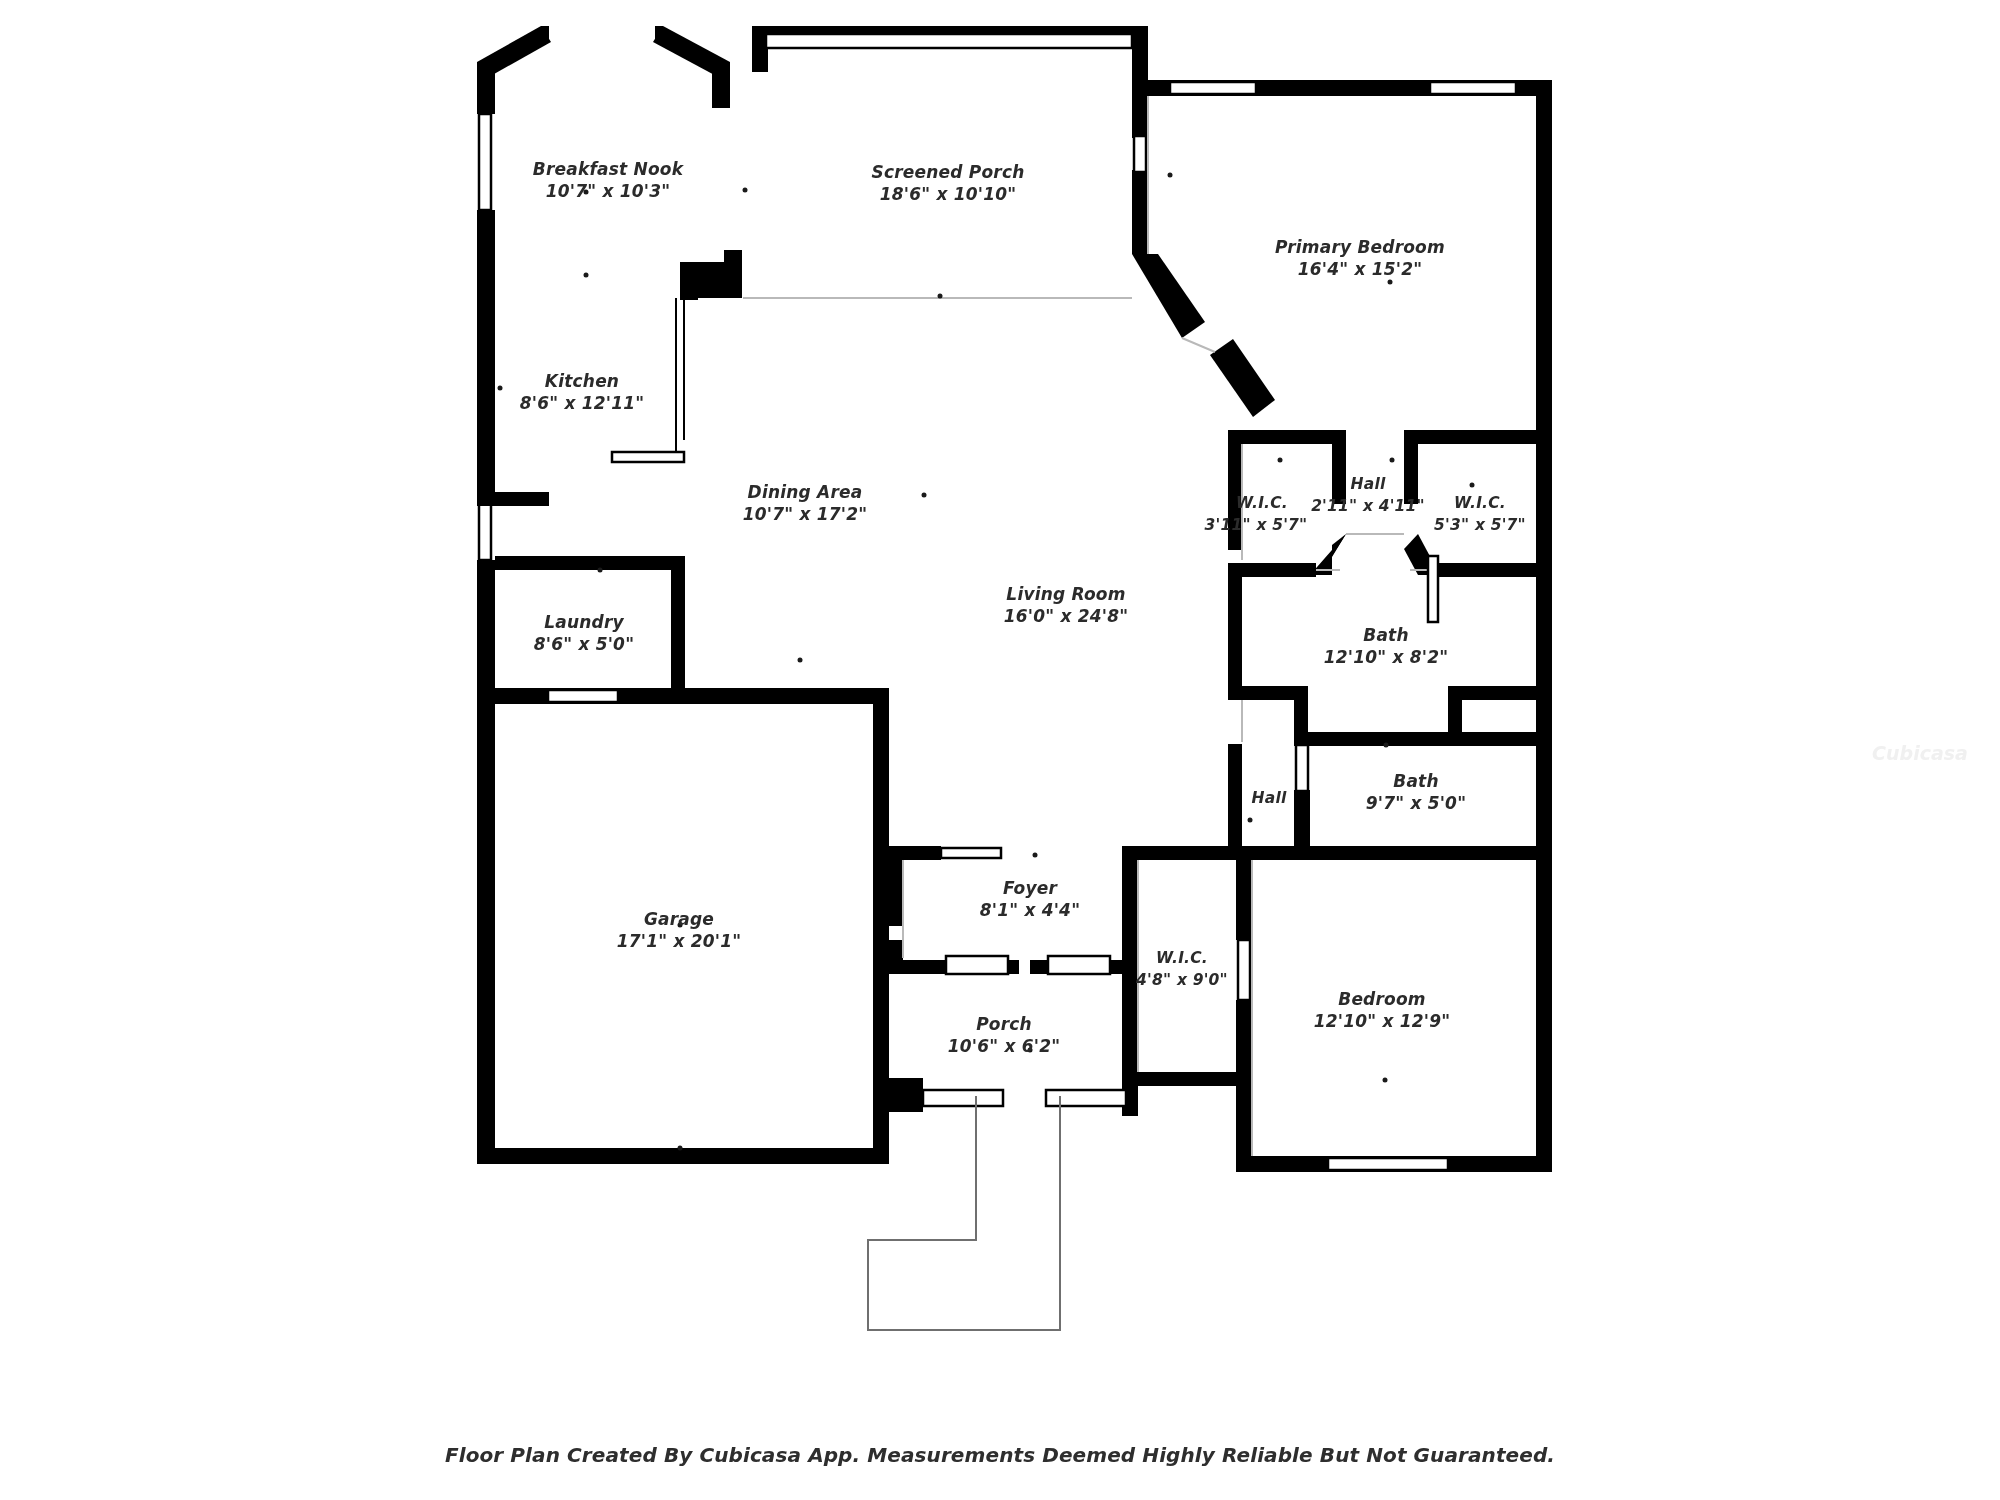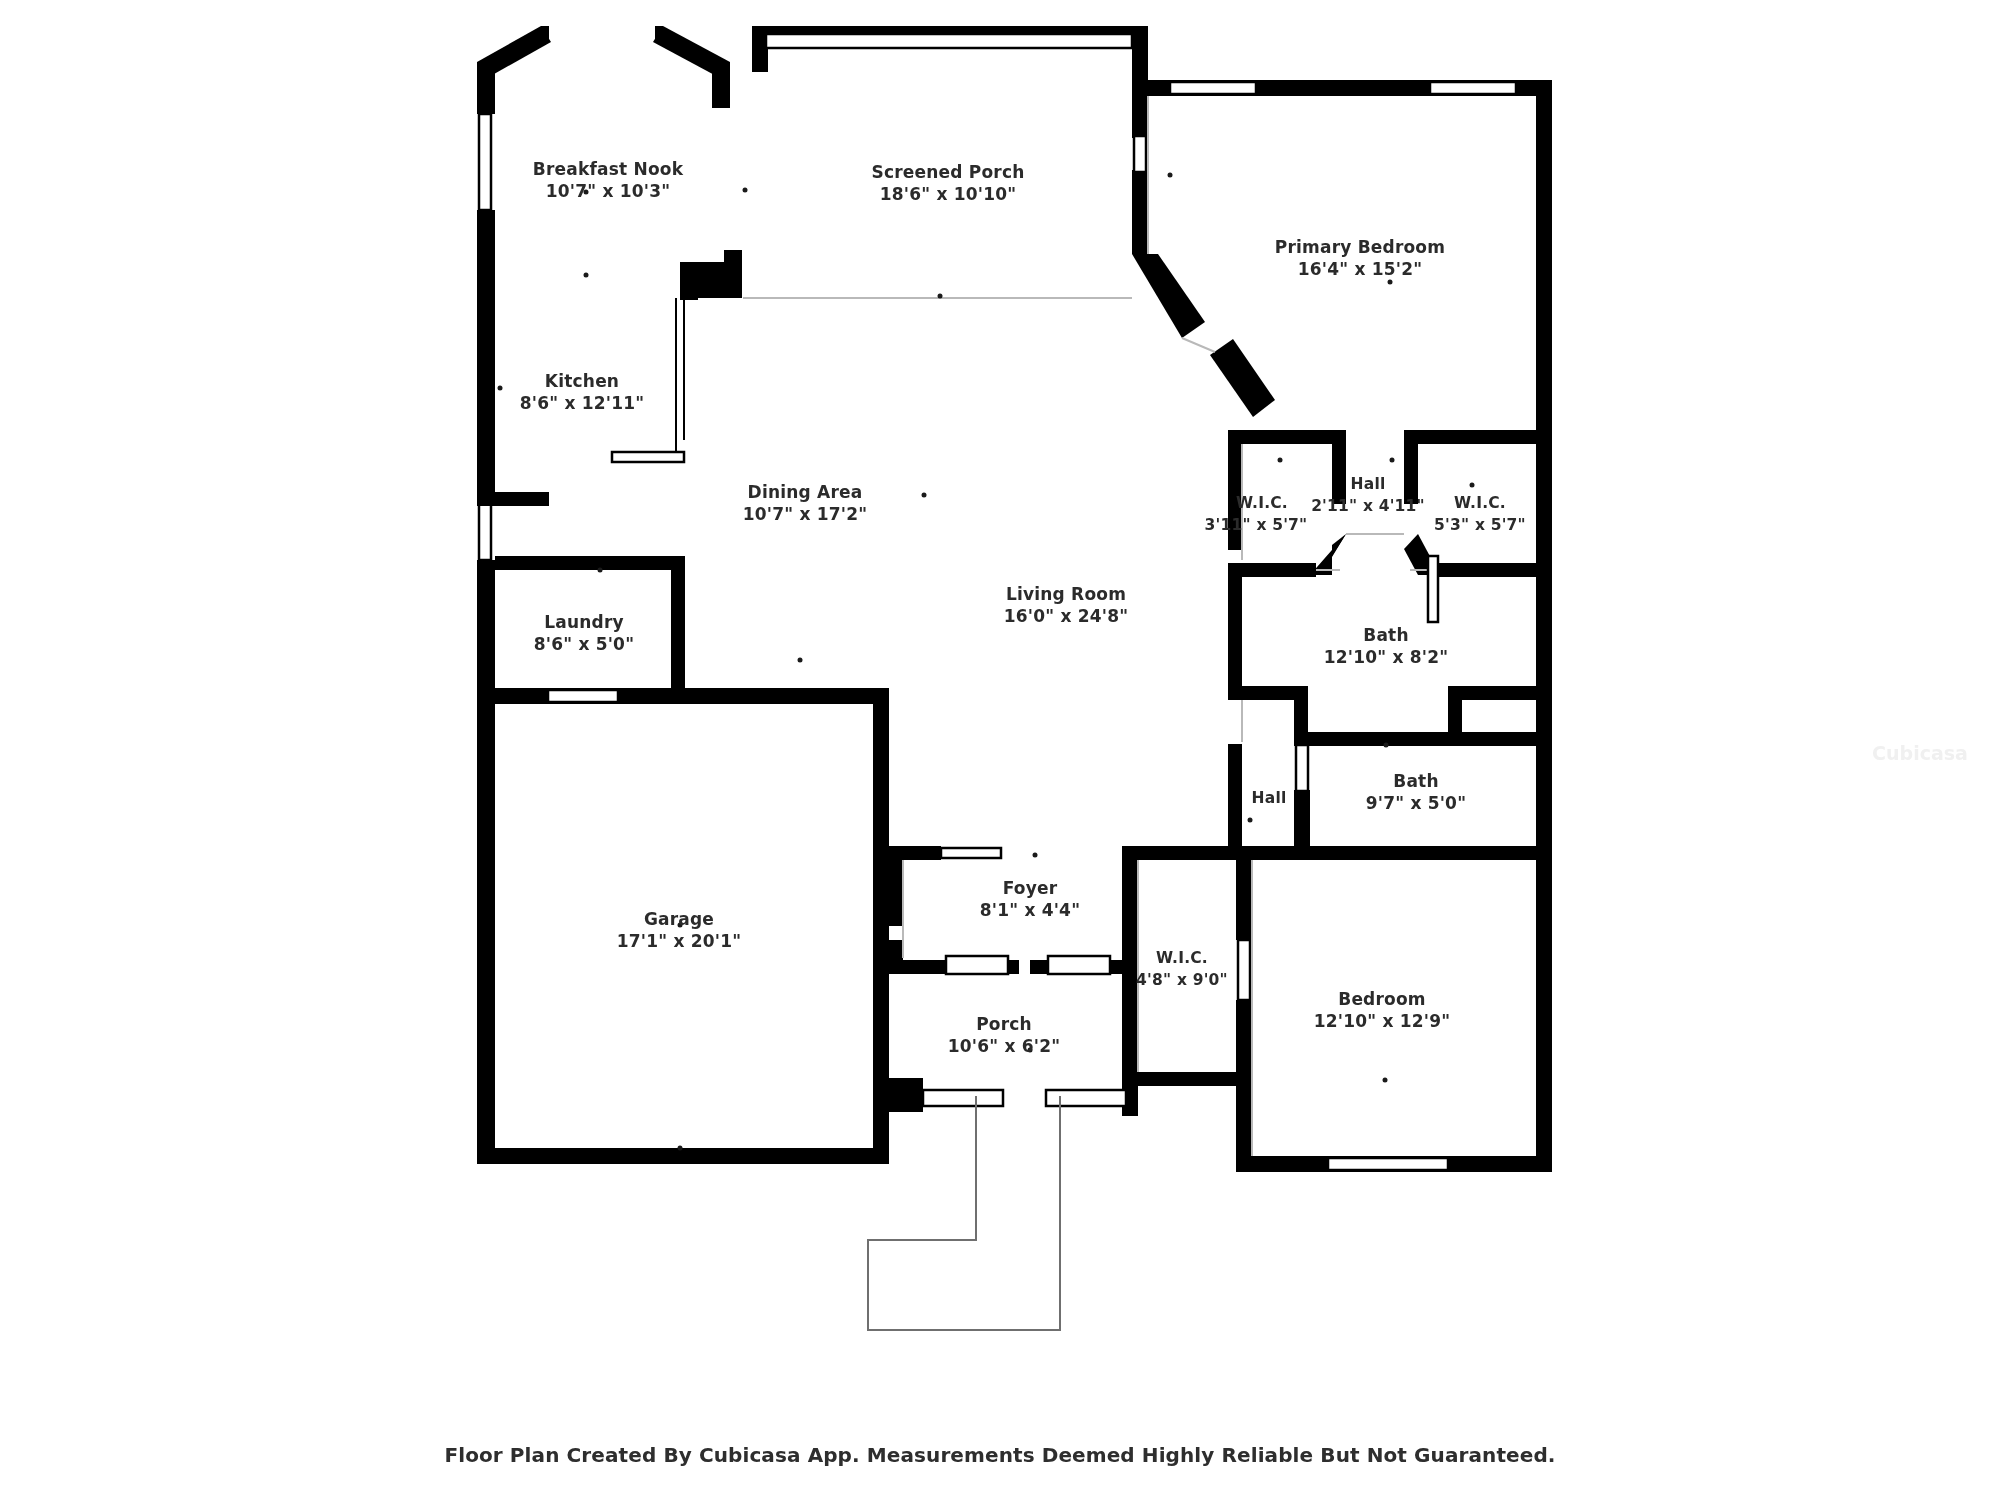--- a/index.html
+++ b/index.html
@@ -12,20 +12,21 @@
     height: 1500px;
     font-family: "DejaVu Sans", sans-serif;
     position: relative;
     overflow: hidden;
   }
   #floorplan-root {
     position: absolute;
     inset: 0;
     width: 2000px;
     height: 1500px;
+    font-style: italic;
   }
   svg#plan {
     display: block;
     width: 2000px;
     height: 1500px;
   }
   .wall { fill: #000000; }
   .thin-line { fill: none; stroke: #000000; stroke-width: 2; }
   .hair-line { fill: none; stroke: #b9b9b9; stroke-width: 2; }
   .win-frame { fill: #ffffff; stroke: #000000; stroke-width: 2.5; }

